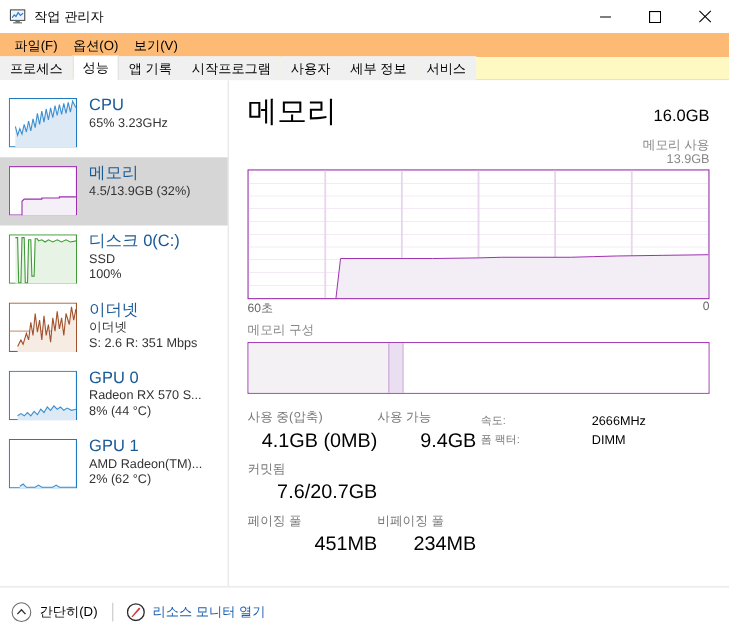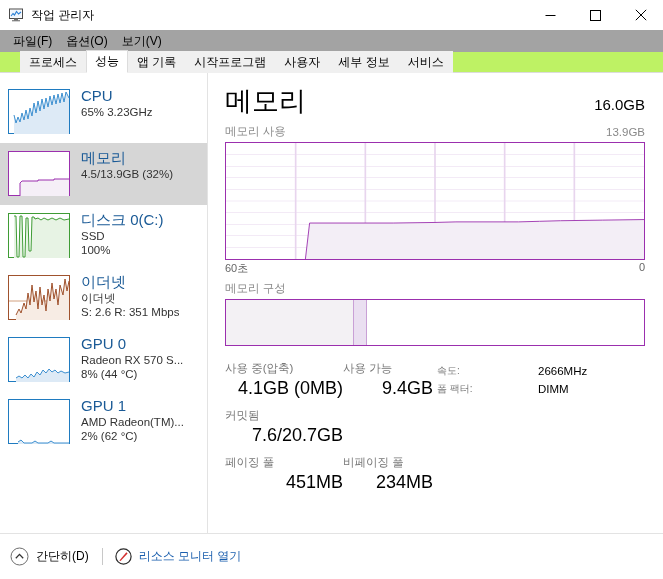--- a/index.html
+++ b/index.html
@@ -60,38 +60,38 @@
     cursor: default;
   }
   .win-btn svg { display: block; }
 
   
   .menubar {
     height: 22px;
     display: flex;
     align-items: center;
     padding-left: 8px;
-    background: #a3a3a3;
+    background: #fdba74;
   }
   .menu-item {
     font-size: 12px;
     color: #000000;
     padding: 2px 9px 2px 5px;
     line-height: 16px;
     cursor: default;
   }
 
   
   .tabstrip {
     position: relative;
     height: 21px;
-    background: #bef264;
+    background: #fef9c3;
     display: flex;
     align-items: flex-end;
-    padding-left: 20px;
+    padding-left: 0;
     border-bottom: 1px solid #dcdcdc;
     box-sizing: border-box;
   }
   .tab {
     font-size: 12px;
     line-height: 15px;
     padding: 3px 8px 3px 8px;
     color: #000000;
     background: #f0f0f0;
     border: 1px solid transparent;
@@ -178,23 +178,24 @@
     color: #000000;
     font-weight: normal;
   }
   .main-total {
     font-size: 15px;
     color: #000000;
     line-height: 20px;
   }
   .graph-head {
     display: flex;
-    align-items: center;
+    align-items: flex-end;
     justify-content: space-between;
     margin-top: 7px;
+    flex-direction: column;
   }
   .graph-label {
     font-size: 11.5px;
     color: #888888;
   }
   .graph-max {
     font-size: 11.5px;
     color: #888888;
   }
   .graph-box {

